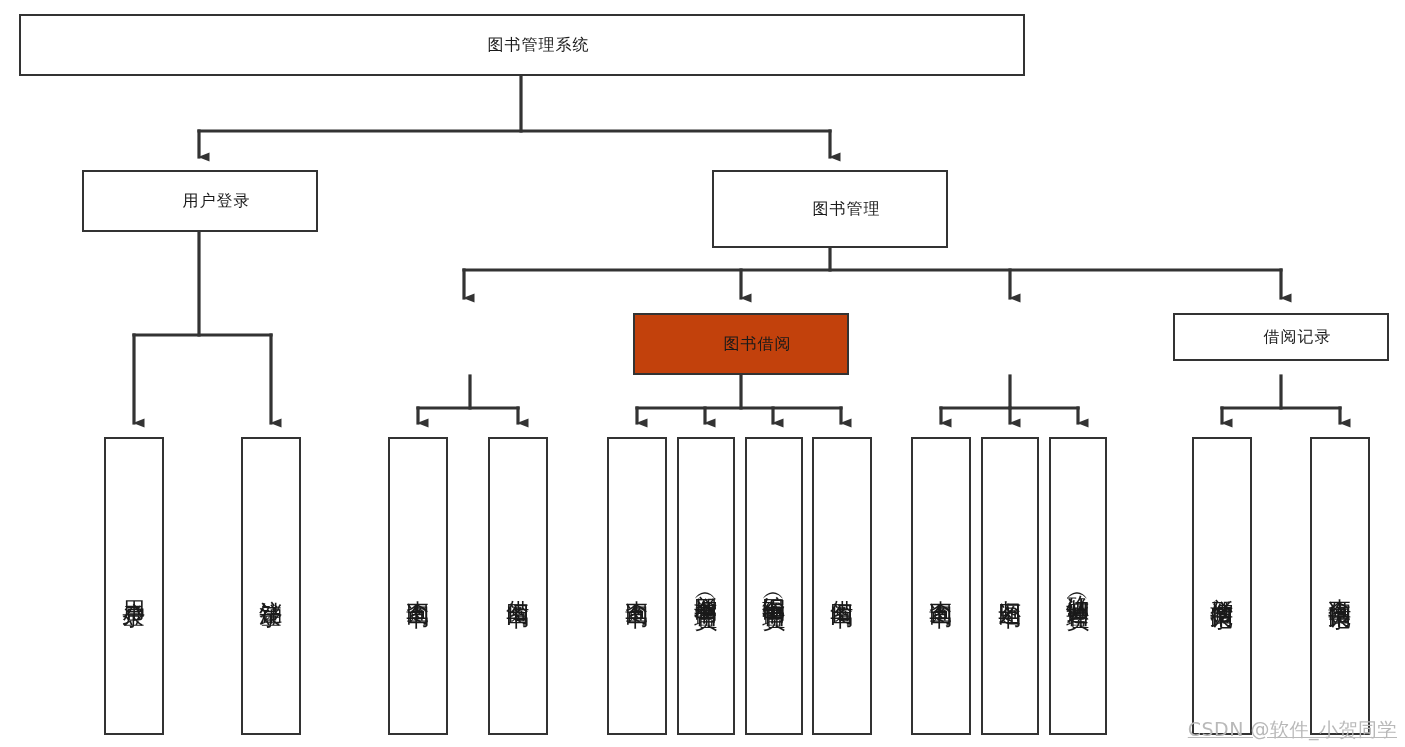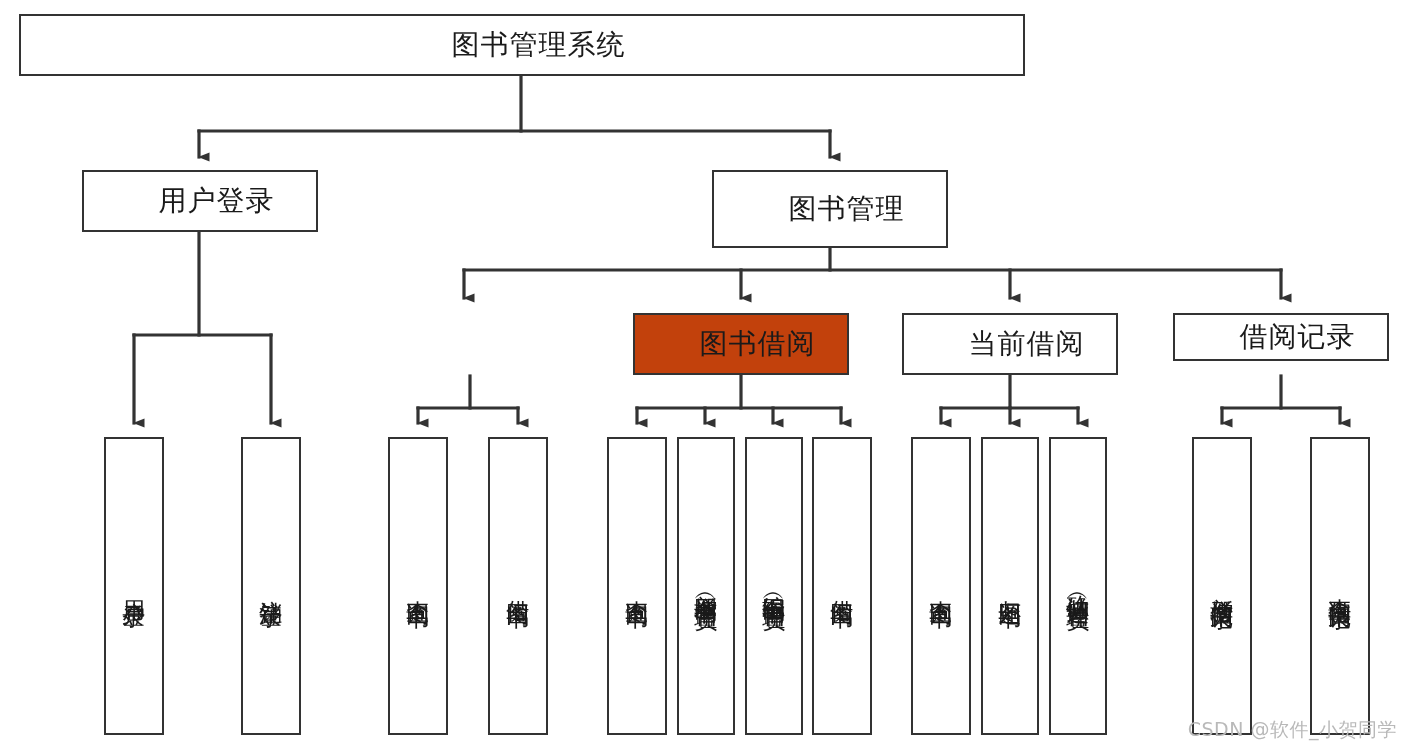--- a/index.html
+++ b/index.html
@@ -31,21 +31,21 @@
     box-sizing: border-box;
     border: 2px solid #333333;
     background: #ffffff;
     display: flex;
     align-items: center;
     justify-content: center;
     color: #1a1a1a;
     text-align: center;
   }
   .node-h {
-    font-size: 28px;
+    font-size: 16px;
     letter-spacing: 1px;
     line-height: 1.1;
     padding-left: 33px;
   }
   .node-v {
     writing-mode: vertical-rl;
     text-orientation: upright;
     font-size: 23px;
     line-height: 1.15;
     letter-spacing: 2px;
@@ -131,23 +131,20 @@
 
   <div class="node node-h" style="left: 712px; top: 170px; width: 236px; height: 78px; border-color: rgb(51, 51, 51); background: rgb(255, 255, 255); color: rgb(26, 26, 26);">
     <span class="node-label">图书管理</span>
   </div>
 
 
   <div class="node node-h" style="left: 633px; top: 313px; width: 216px; height: 62px; border-color: rgb(51, 51, 51); background: #c2410c; color: rgb(26, 26, 26);">
     <span class="node-label">图书借阅</span>
   </div>
 
-  <div class="node node-h" style="left: 902px; top: 313px; width: 216px; height: 62px; border-color: rgb(51, 51, 51); background: rgb(255, 255, 255); color: rgb(26, 26, 26);">
-    <span class="node-label">当前借阅</span>
-  </div>
 
   <div class="node node-h" style="left: 1173px; top: 313px; width: 216px; height: 48px; border-color: rgb(51, 51, 51); background: rgb(255, 255, 255); color: rgb(26, 26, 26);">
     <span class="node-label">借阅记录</span>
   </div>
 
   <div class="node node-v" style="left: 104px; top: 437px; width: 60px; height: 298px; border-color: rgb(51, 51, 51); background: rgb(255, 255, 255); color: rgb(26, 26, 26);">
     <span class="node-label">用户登录</span>
   </div>
 
   <div class="node node-v" style="left: 241px; top: 437px; width: 60px; height: 298px; border-color: rgb(51, 51, 51); background: rgb(255, 255, 255); color: rgb(26, 26, 26);">
@@ -191,15 +188,15 @@
   </div>
 
   <div class="node node-v" style="left: 1192px; top: 437px; width: 60px; height: 298px; border-color: rgb(51, 51, 51); background: rgb(255, 255, 255); color: rgb(26, 26, 26);">
     <span class="node-label">新增借阅记录</span>
   </div>
 
   <div class="node node-v" style="left: 1310px; top: 437px; width: 60px; height: 298px; border-color: rgb(51, 51, 51); background: rgb(255, 255, 255); color: rgb(26, 26, 26);">
     <span class="node-label">查询借阅记录</span>
   </div>
 
-  <div id="watermark" style="color: rgb(185, 185, 185);">CSDN @软件_小贺同学</div>
+  <div id="watermark" style="color: rgb(185, 185, 185); text-decoration: underline;">CSDN @软件_小贺同学</div>
 
 </div>
 
 </body></html>

